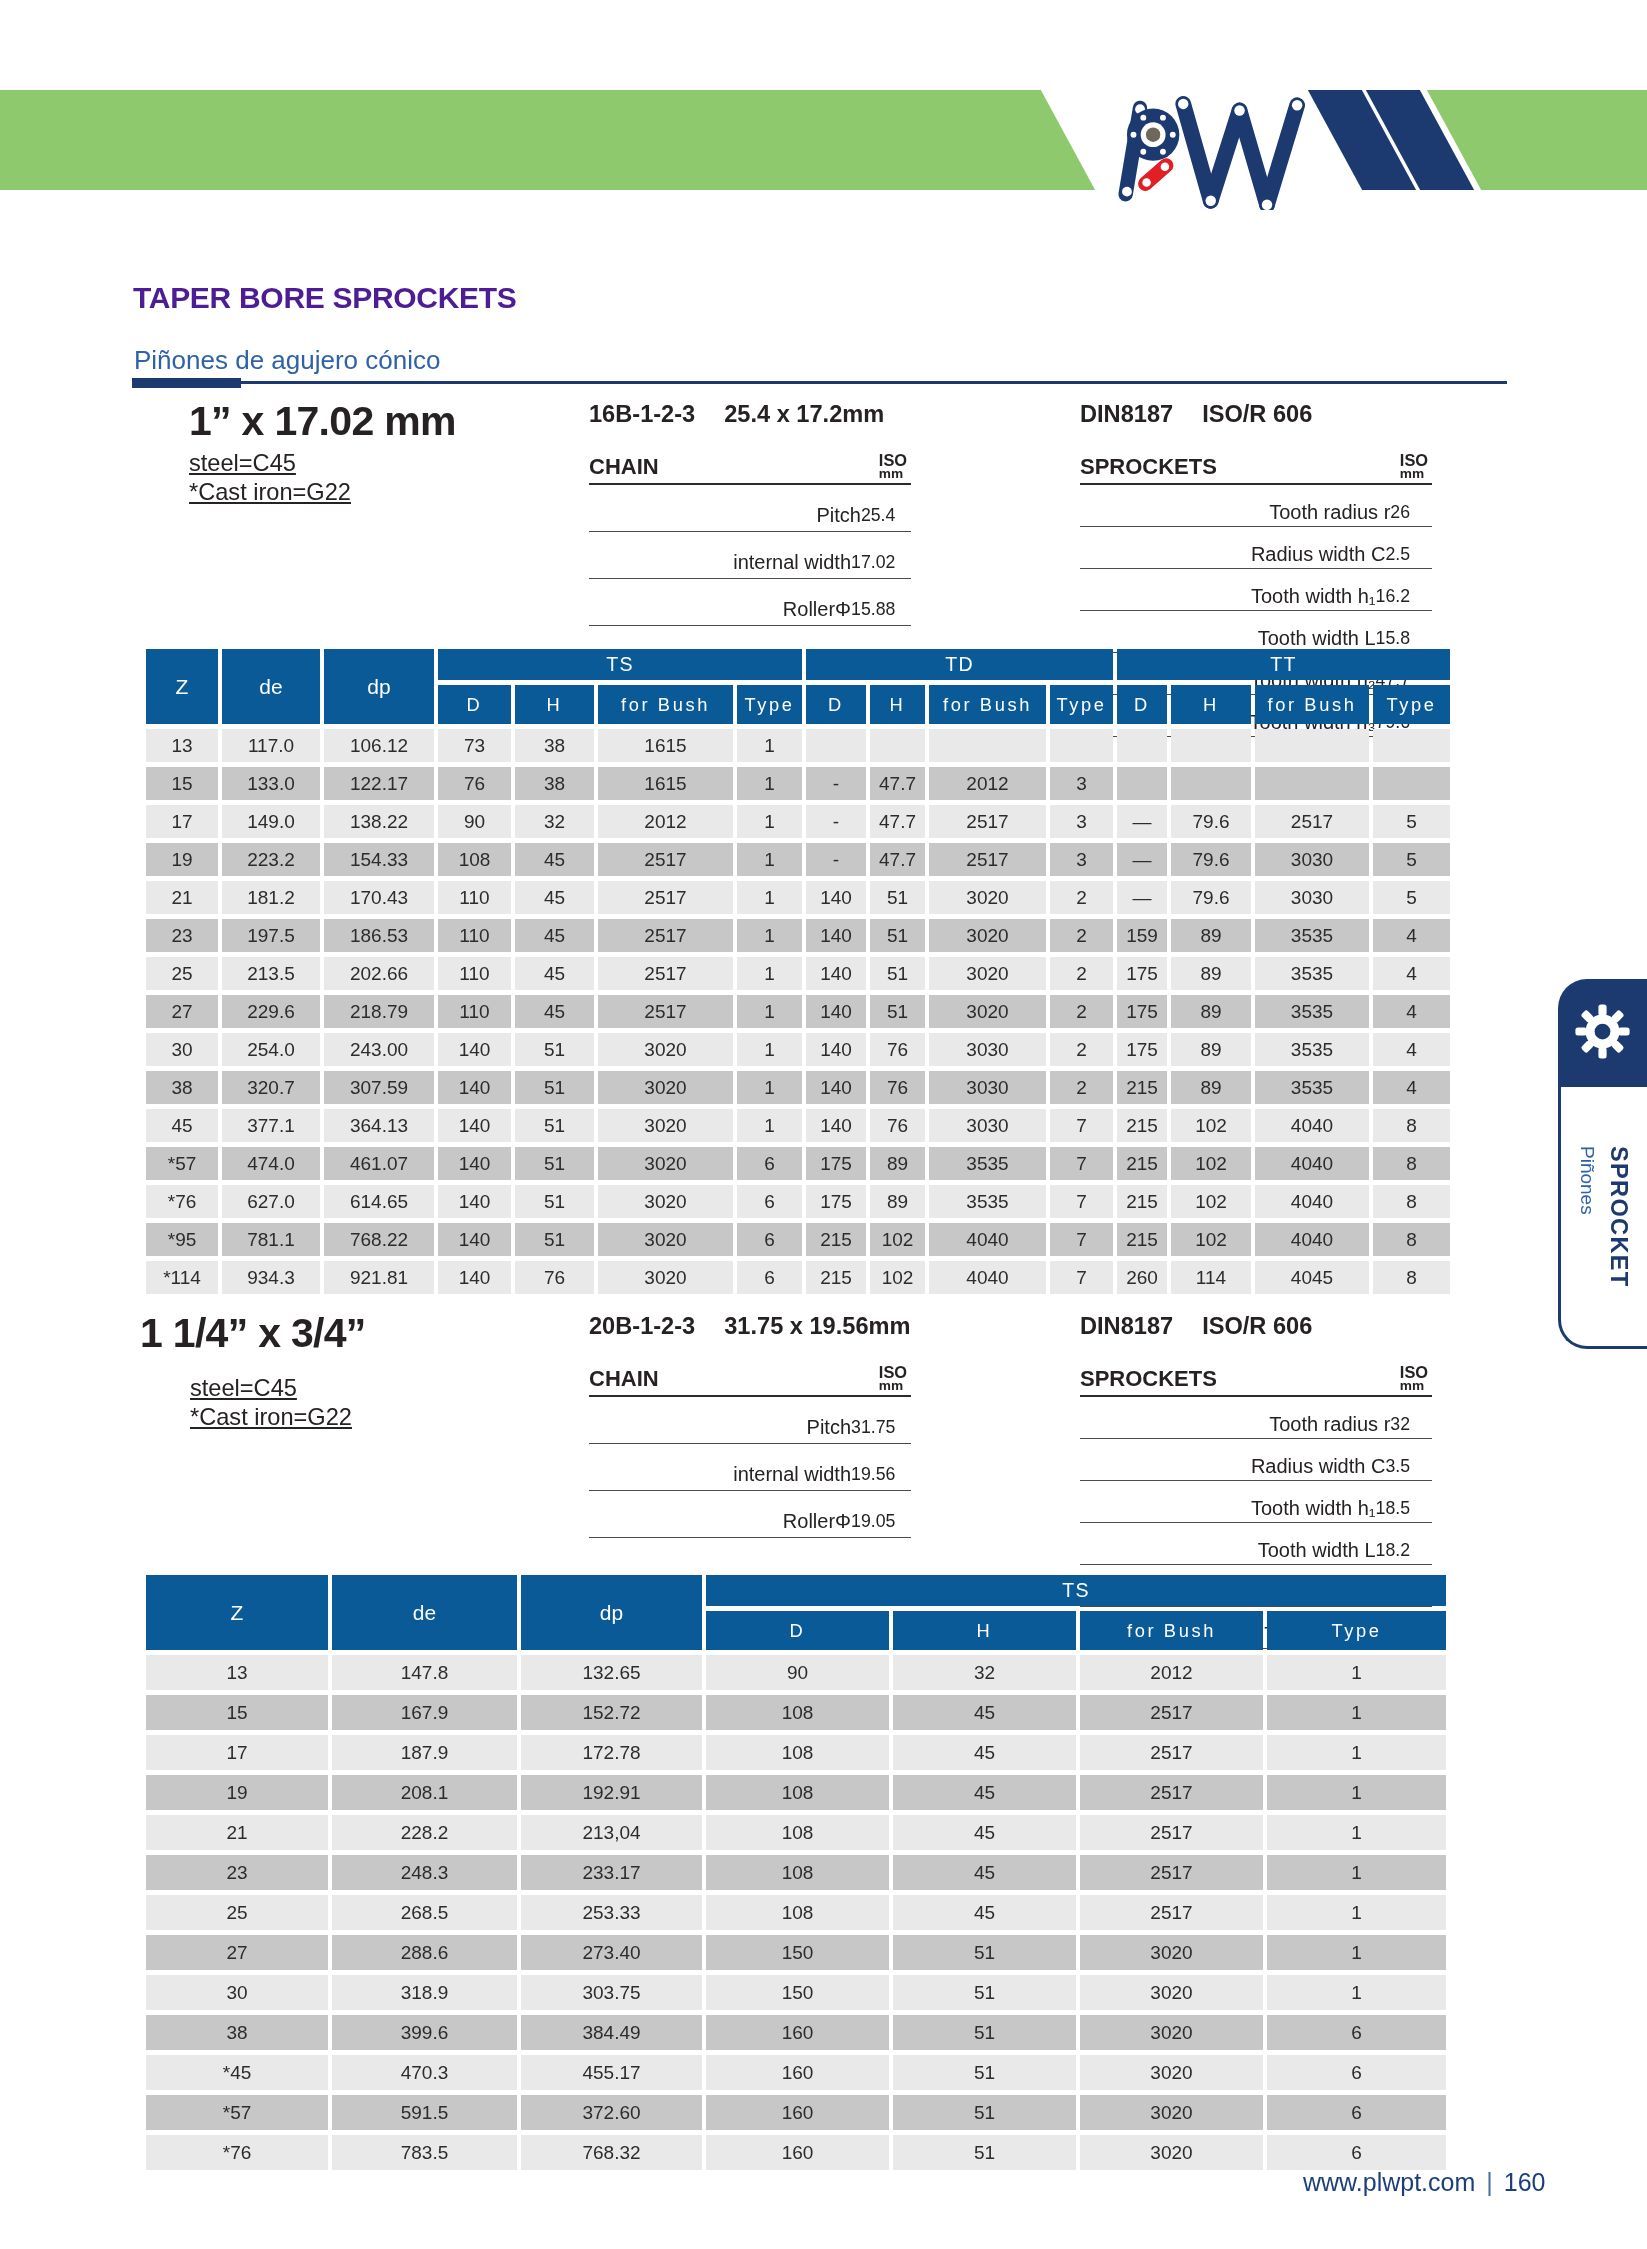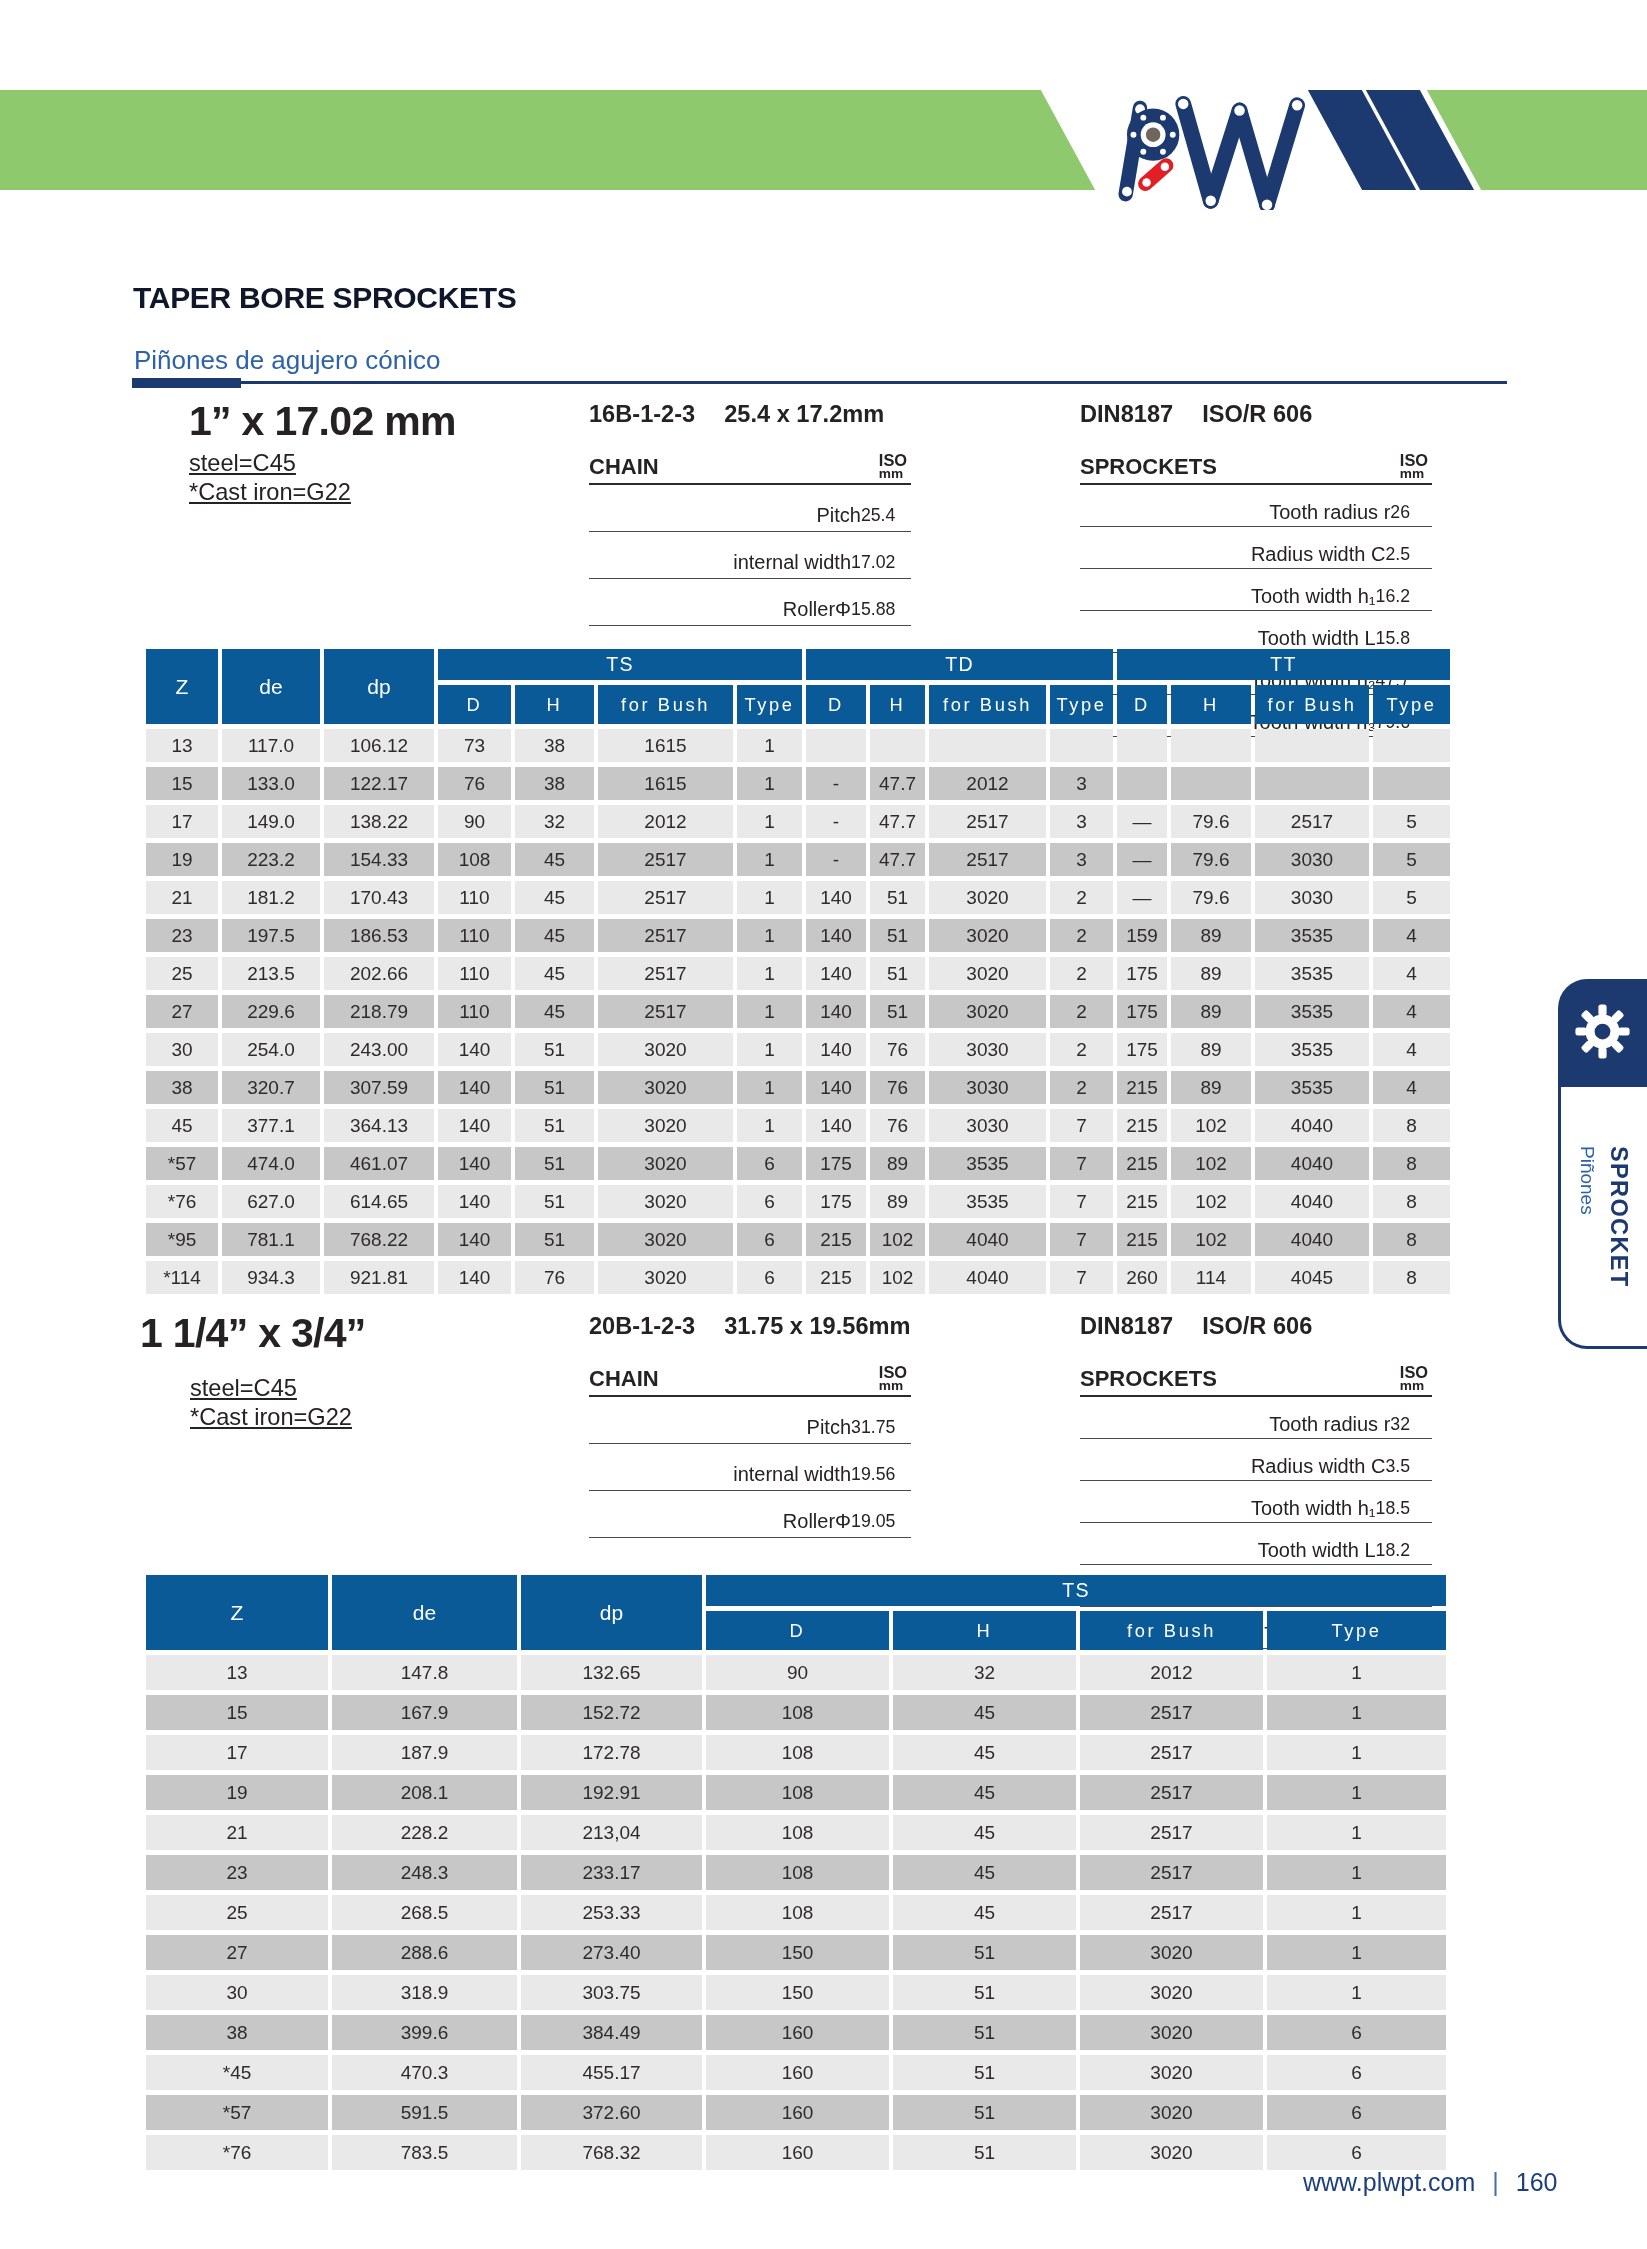--- a/index.html
+++ b/index.html
@@ -13,21 +13,21 @@
 
   
   .band{position:absolute;left:0;top:90px;width:1647px;height:100px;background:var(--band-green);}
   .band-cut{position:absolute;left:1068px;top:90px;width:386px;height:100px;background:#fff;transform:skewX(28.5deg);}
   .stripe{position:absolute;top:90px;width:54px;height:100px;background:var(--brand-navy);transform:skewX(28.5deg);}
   .stripe.s1{left:1335px;}
   .stripe.s2{left:1393px;}
   .logo{position:absolute;left:1106px;top:79px;}
 
   
-  .page-title{position:absolute;left:133px;top:281px;font-size:30px;font-weight:800;color:#0f172a;letter-spacing:-0.3px;}
+  .page-title{position:absolute;left:133px;top:281px;font-size:30px;font-weight:800;color:#4c1d95;letter-spacing:-0.3px;}
   .page-subtitle{position:absolute;left:134px;top:345px;font-size:26px;color:var(--subtitle-blue);}
   .rule-thick{position:absolute;left:132px;top:378px;width:109px;height:9.8px;background:var(--brand-navy);}
   .rule-thin{position:absolute;left:241px;top:381px;width:1266px;height:2.6px;background:var(--brand-navy);}
 
   
   .size-title{position:absolute;font-size:41px;font-weight:700;color:var(--text-dark);letter-spacing:-0.7px;white-space:nowrap;text-align:right;}
   .materials{position:absolute;font-size:23.6px;color:var(--text-dark);line-height:29px;text-decoration:underline;}
 
   
   .spec-block{position:absolute;color:var(--text-dark);}
@@ -59,21 +59,21 @@
 
   
   .side-tab{position:absolute;left:1558px;top:979px;width:89px;height:373px;}
   .side-tab-top{height:105px;background:var(--brand-navy);border-radius:29px 0 0 0;display:flex;align-items:center;justify-content:center;}
   .side-tab-body{height:259px;background:#fff;border:3.3px solid var(--brand-navy);border-right:none;border-radius:0 0 0 29px;display:flex;align-items:center;justify-content:center;}
   .side-tab-text{writing-mode:vertical-rl;text-orientation:mixed;}
   .tab-main{display:block;font-size:23.6px;font-weight:700;color:var(--brand-navy);letter-spacing:1.3px;margin-left:7.9px;}
   .tab-sub{display:block;font-size:19px;color:var(--subtitle-blue);}
 
   
-  .footer{position:absolute;left:1303px;top:2168px;display:flex;align-items:center;gap:17px;font-size:25px;color:#1c3f7c;}
+  .footer{position:absolute;left:1303px;top:2168px;display:flex;align-items:center;gap:11px;font-size:25px;color:#1c3f7c;}
   .footer .sep{font-weight:300;color:#4a6fa5;}
 </style>
 </head>
 <body>
 
 <div class="page">
 
   <div class="band"></div>
   <div class="band-cut"></div>
   <div class="stripe s1"></div>

